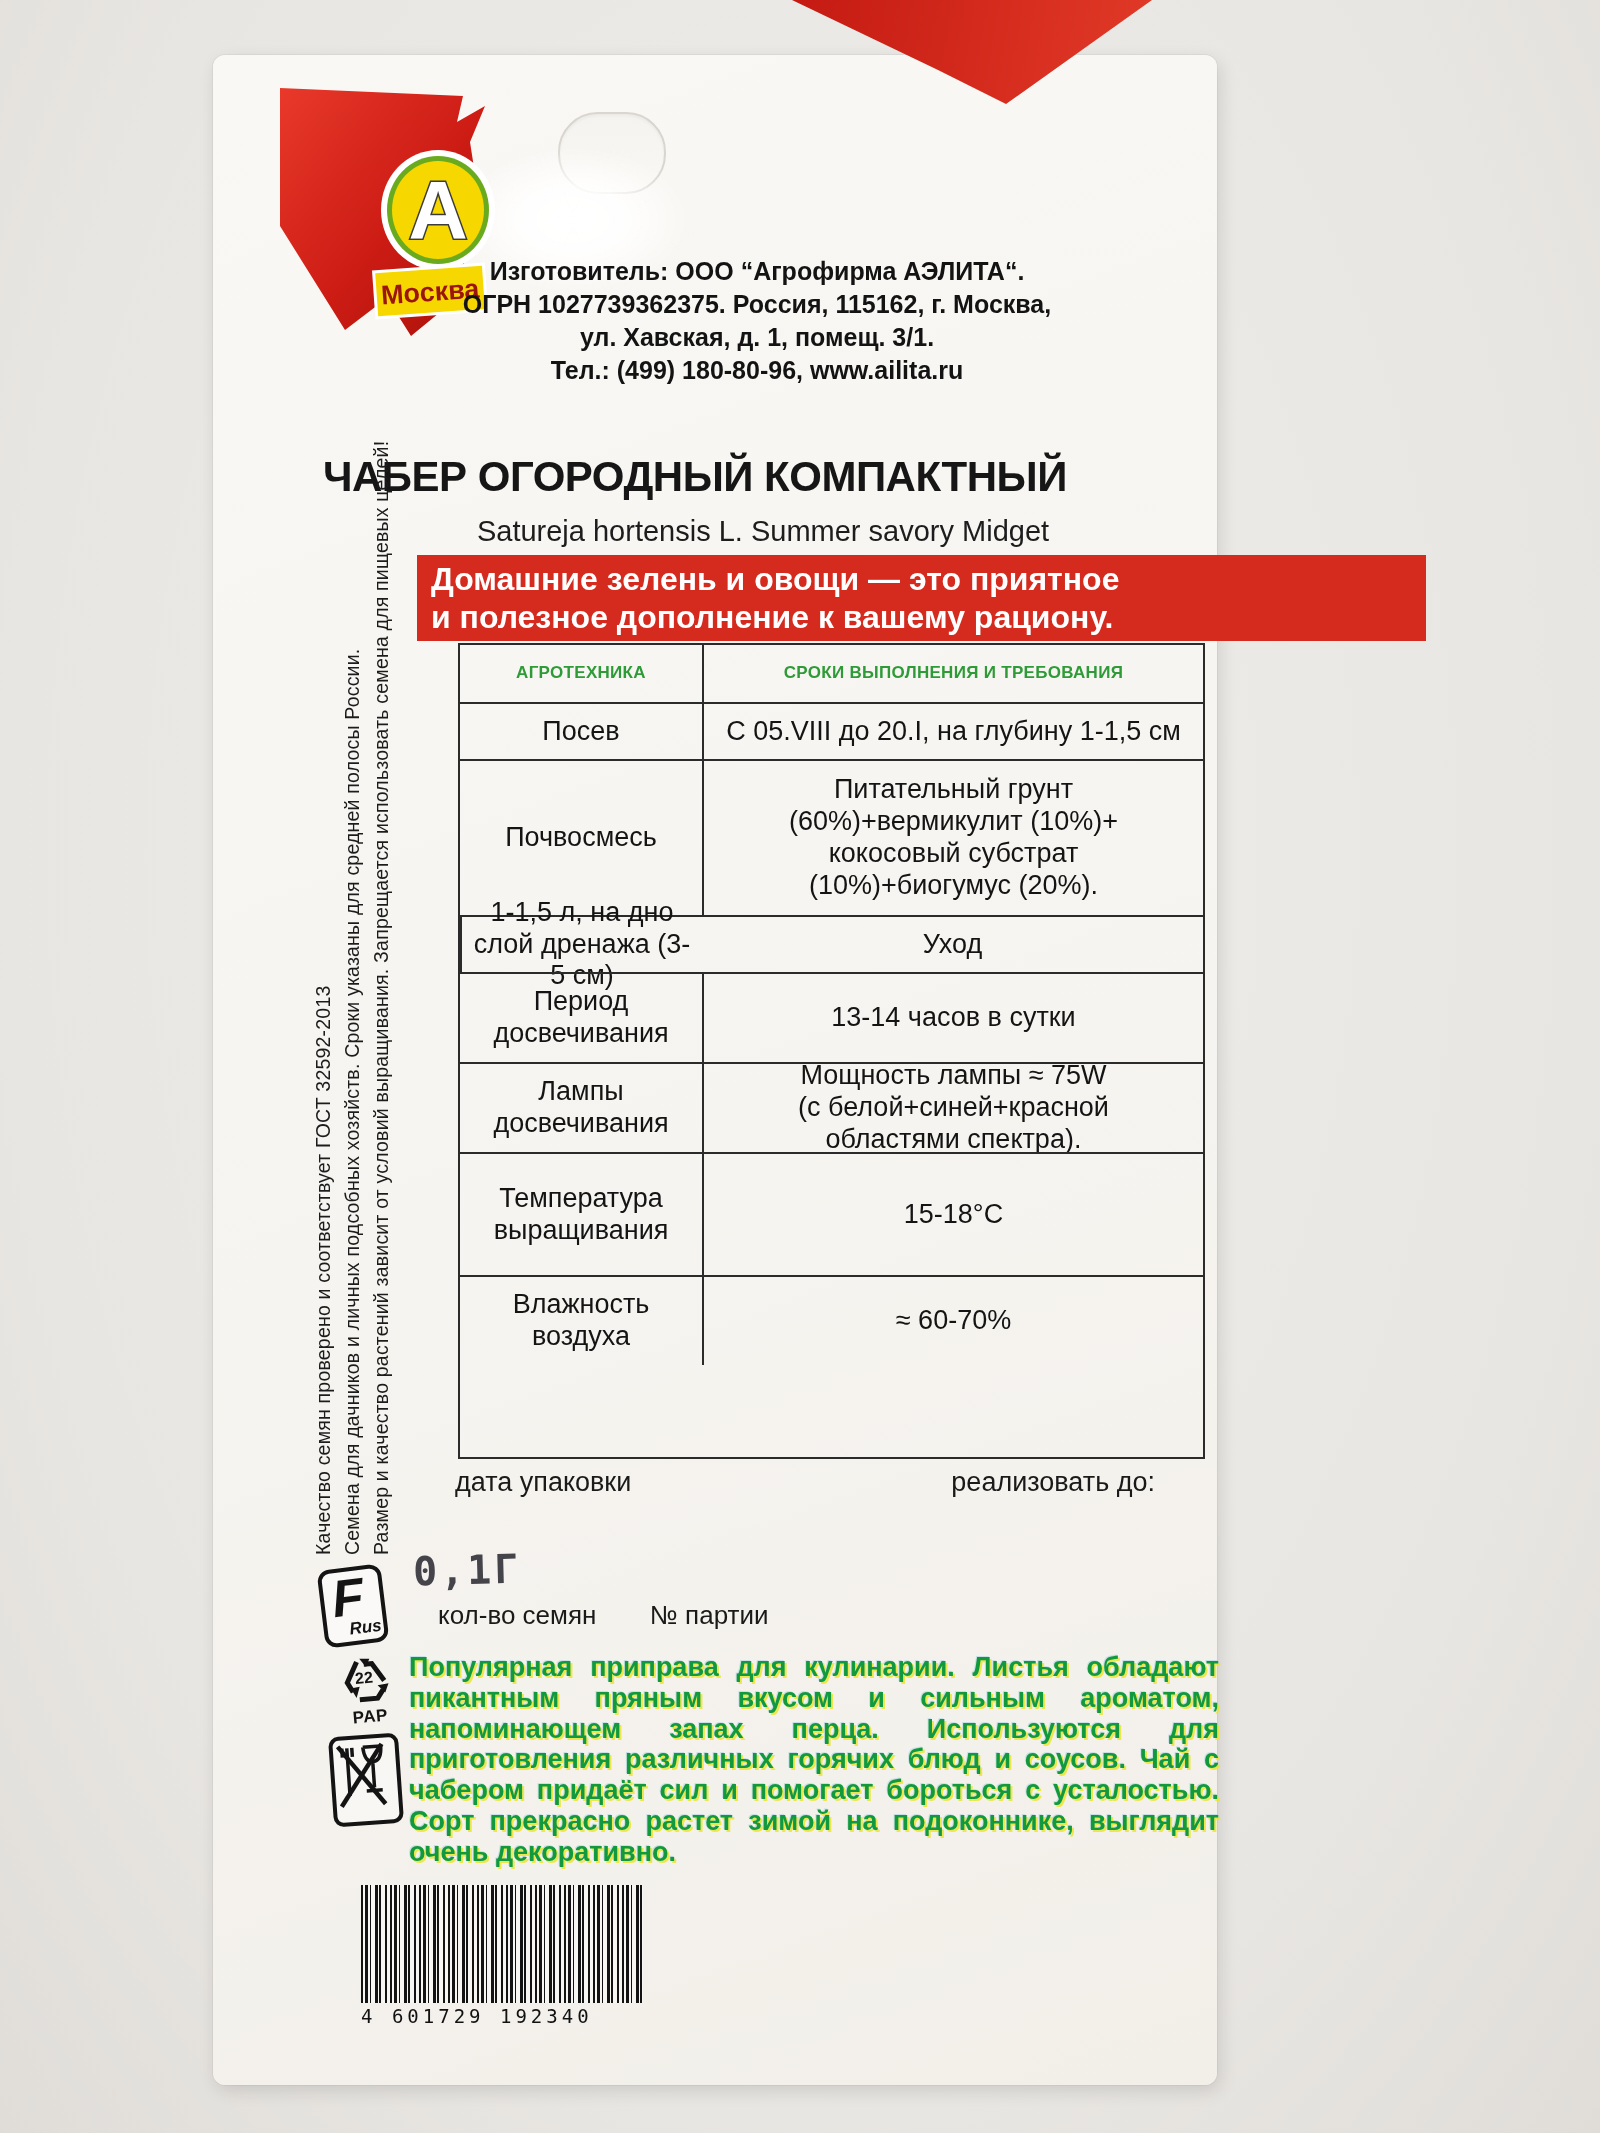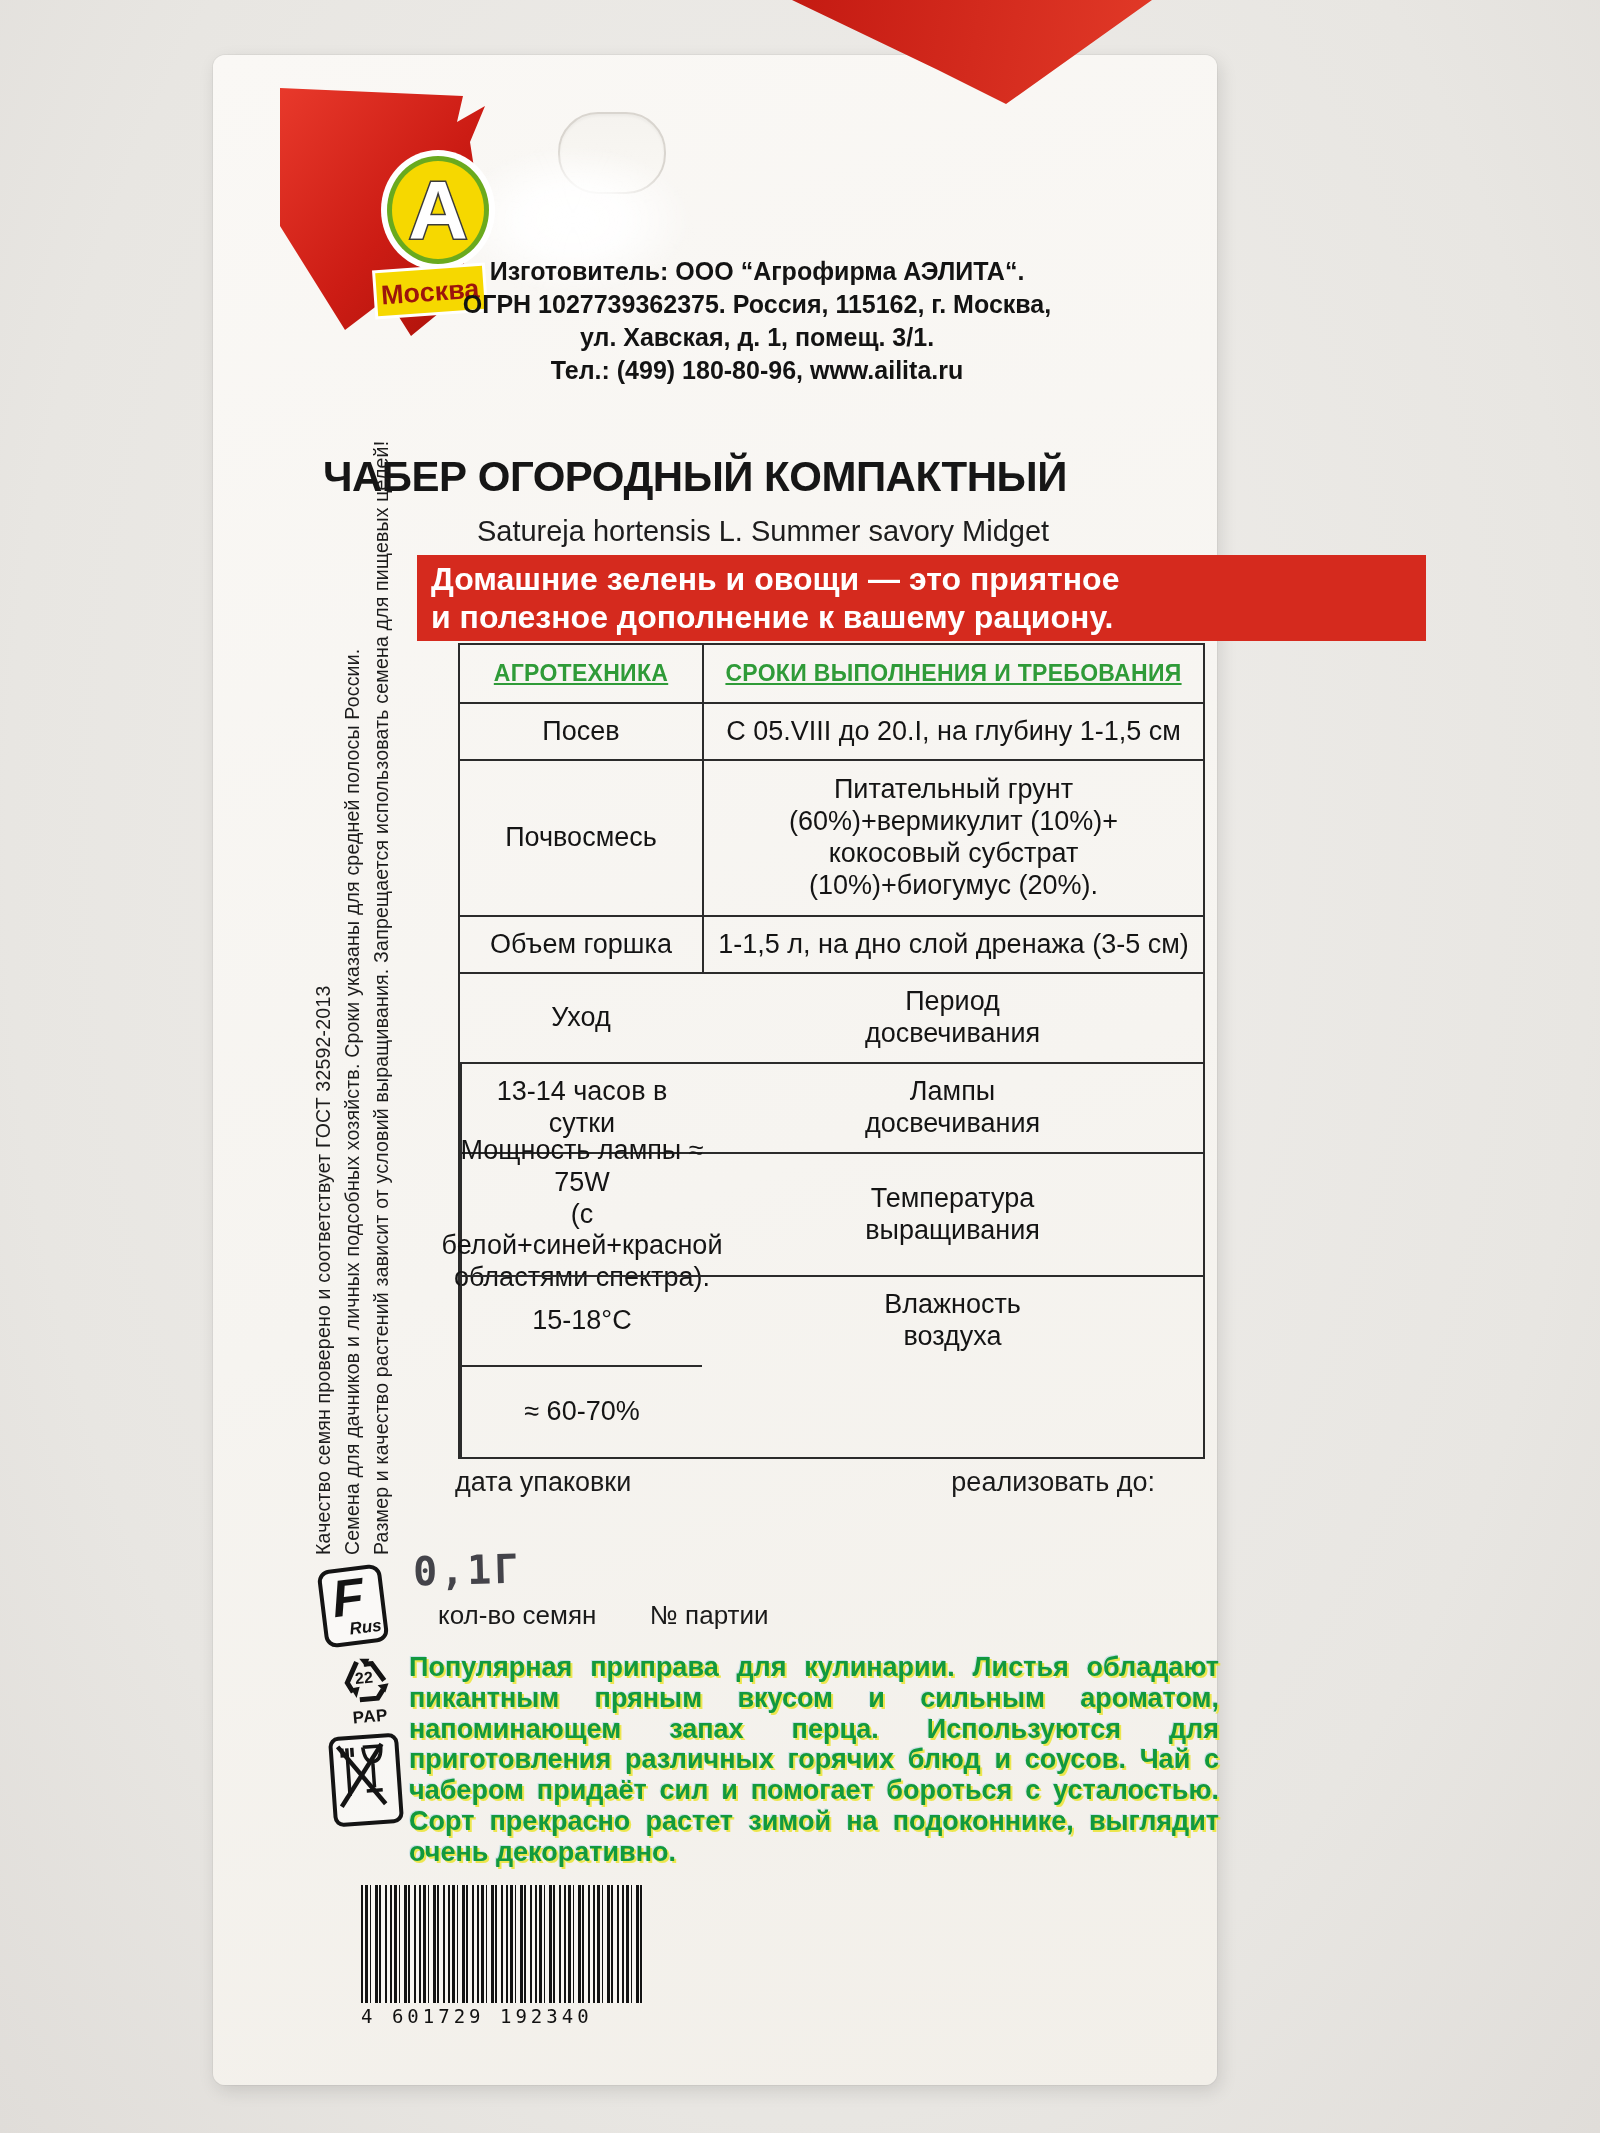--- a/index.html
+++ b/index.html
@@ -54,21 +54,21 @@
   .agro-table{
     position:absolute;left:245px;top:588px;width:747px;
     display:grid;grid-template-columns:242px 1fr;
     grid-template-rows:57px 57px 156px 57px 90px 90px 123px 90px 92px;
     border:2px solid #2b2b2b;background:transparent;box-sizing:border-box;
   }
   .cell{
     display:flex;align-items:center;justify-content:center;text-align:center;
     font-size:27px;color:#141414;white-space:pre-line;line-height:1.18;padding:2px 6px;box-sizing:border-box;
   }
-  .cell.head{font-size:23px;font-weight:bold;color:#2f9b38;letter-spacing:0.3px;text-decoration:underline;}
+  .cell.head{font-size:17px;font-weight:bold;color:#2f9b38;letter-spacing:0.3px;}
   .cell.bl{border-left:2px solid #2b2b2b;}
   .cell.bt{border-top:2px solid #2b2b2b;}
   .date-label{position:absolute;left:242px;top:1412px;font-size:27px;color:#1a1a1a;}
   .sell-label{position:absolute;right:62px;top:1412px;font-size:27px;color:#1a1a1a;}
   .stamp{
     position:absolute;left:200px;top:1492px;
     font-family:"DejaVu Sans Mono", monospace;font-size:40px;font-weight:bold;color:#2c2c34;
     letter-spacing:3px;transform:rotate(-1.5deg);opacity:0.88;
   }
   .seedcount-label{position:absolute;left:225px;top:1545px;font-size:26px;color:#1a1a1a;}
@@ -165,21 +165,20 @@
 
     <div class="cell bt">Посев</div>
     <div class="cell bt bl">С 05.VIII до 20.I, на глубину 1-1,5 см</div>
 
     <div class="cell bt">Почвосмесь</div>
     <div class="cell bt bl">Питательный грунт
 (60%)+вермикулит (10%)+
 кокосовый субстрат
 (10%)+биогумус (20%).</div>
 
-    <div class="cell bt">Объем горшка</div>
     <div class="cell bt bl">1-1,5 л, на дно слой дренажа (3-5 см)</div>
 
     <div class="cell bt">Уход</div>
 
     <div class="cell bt">Период
 досвечивания</div>
     <div class="cell bt bl">13-14 часов в сутки</div>
 
     <div class="cell bt">Лампы
 досвечивания</div>

